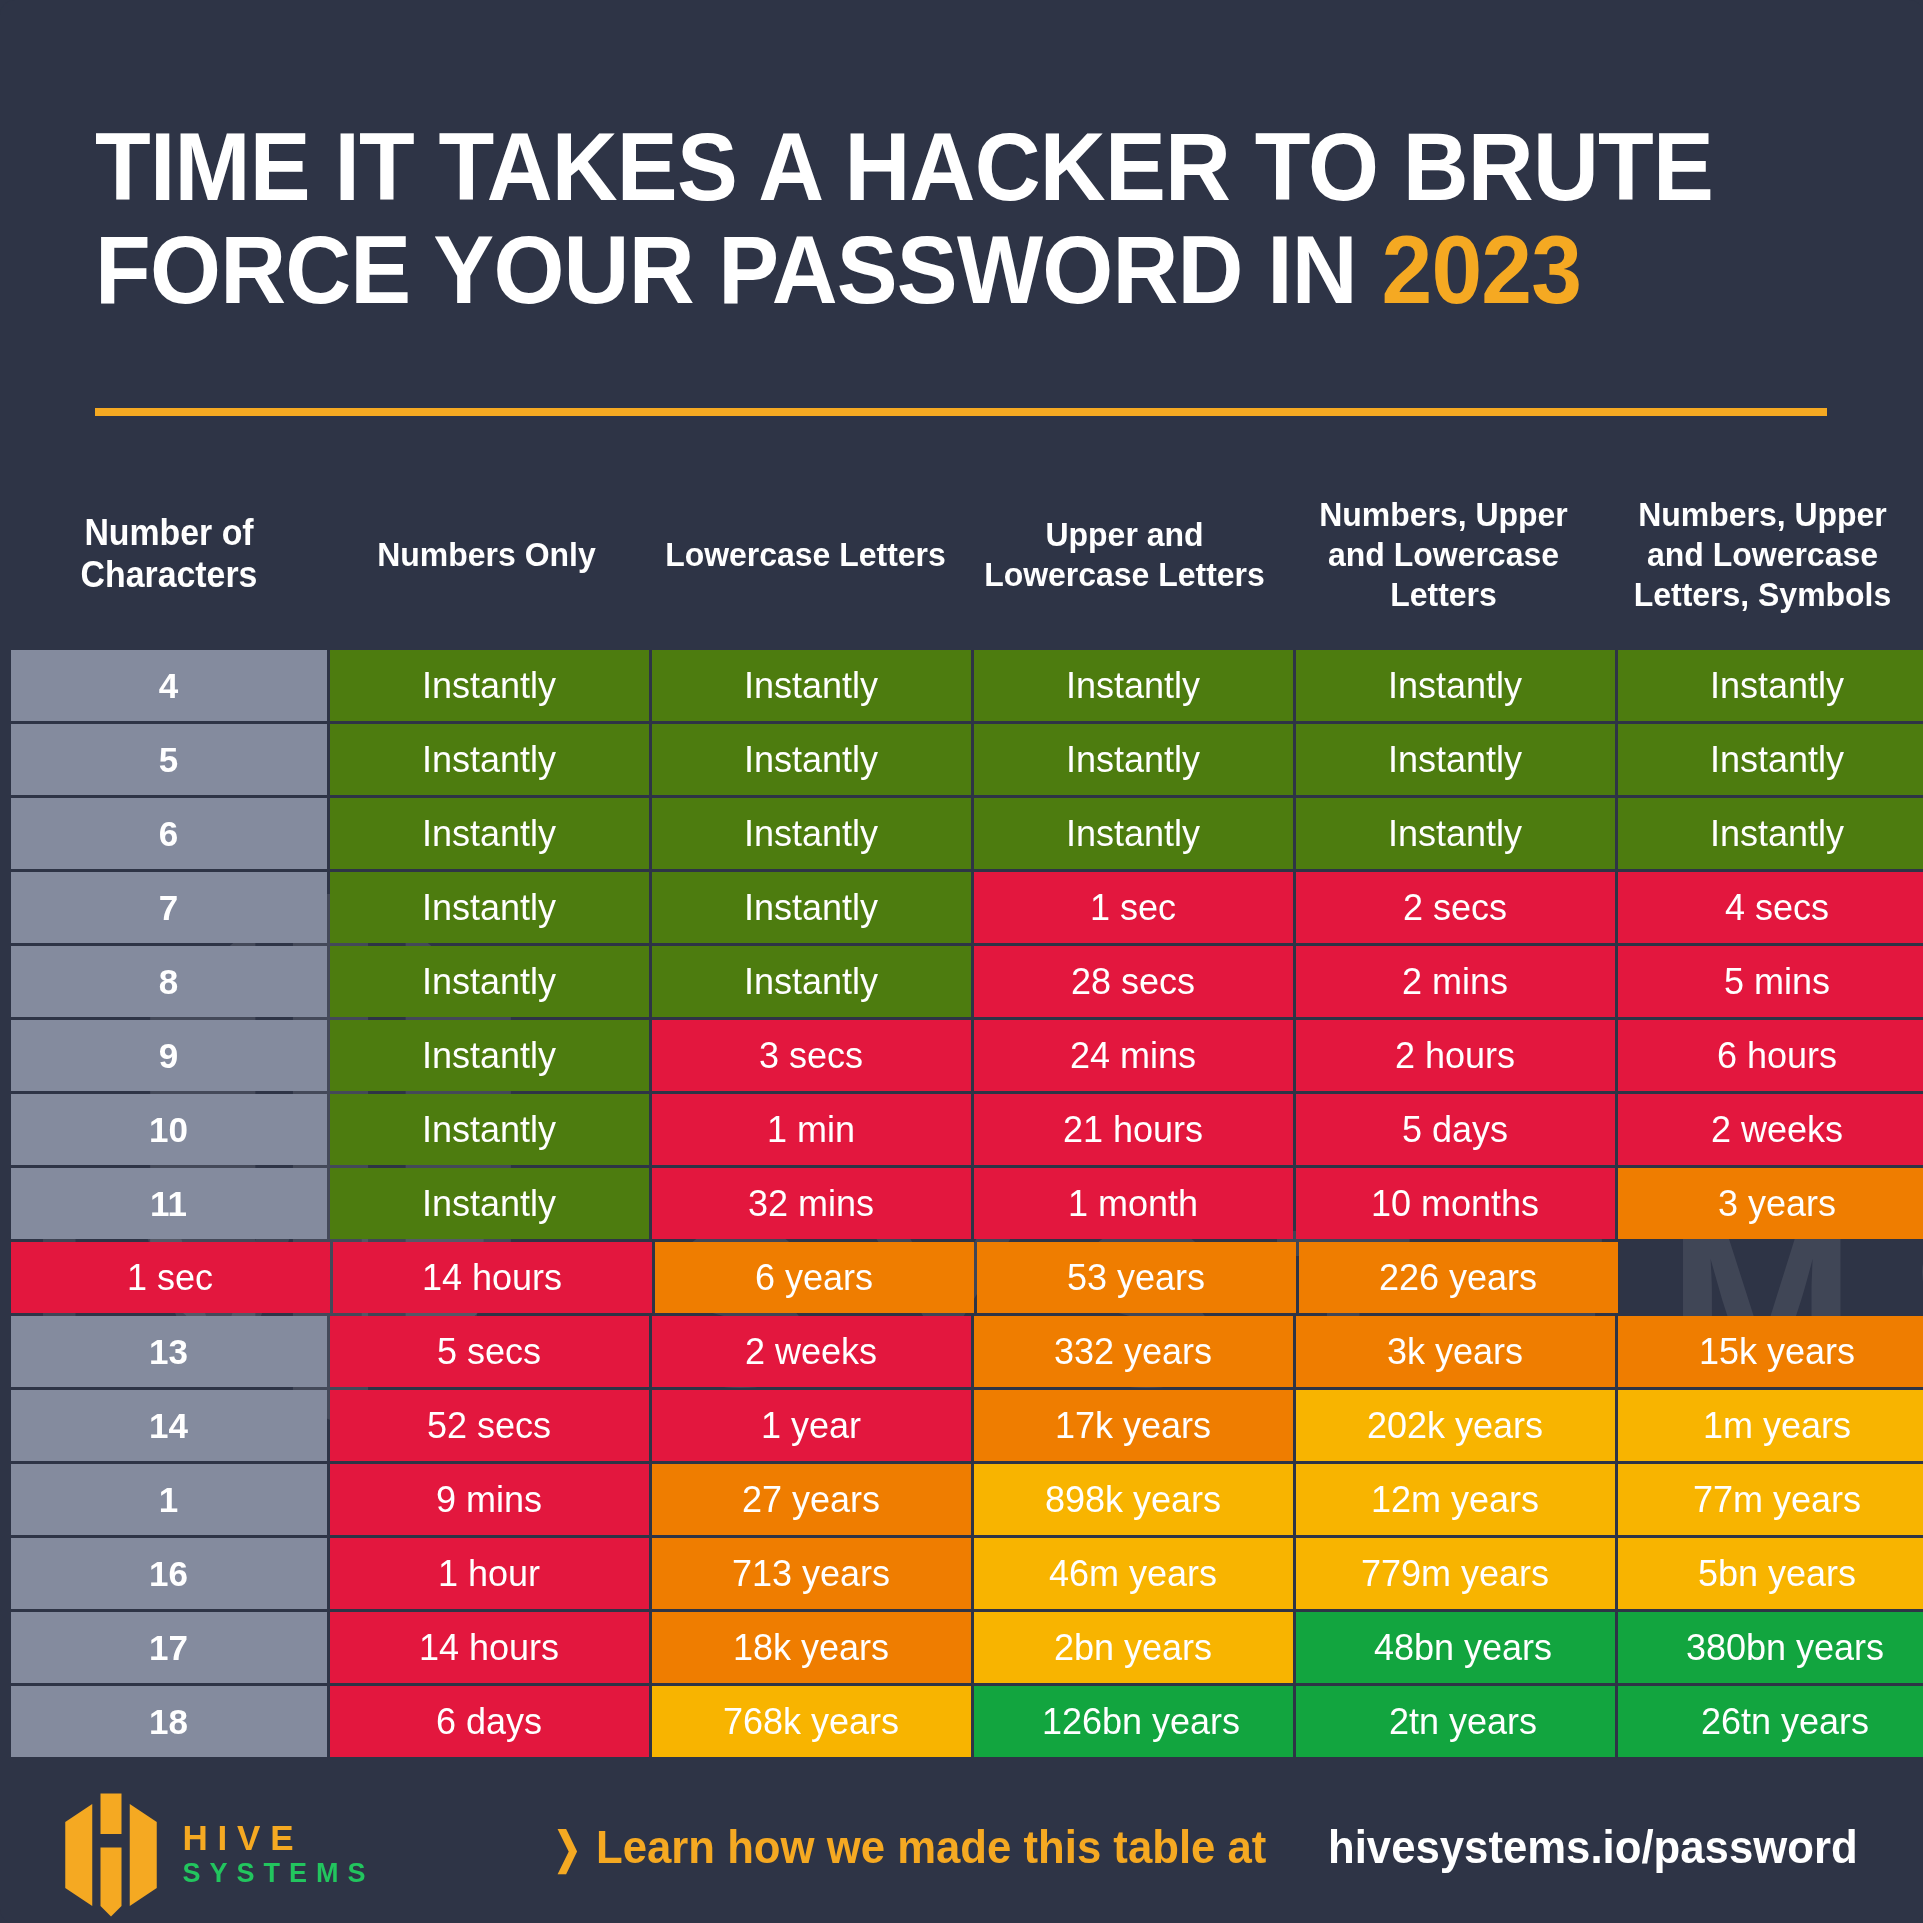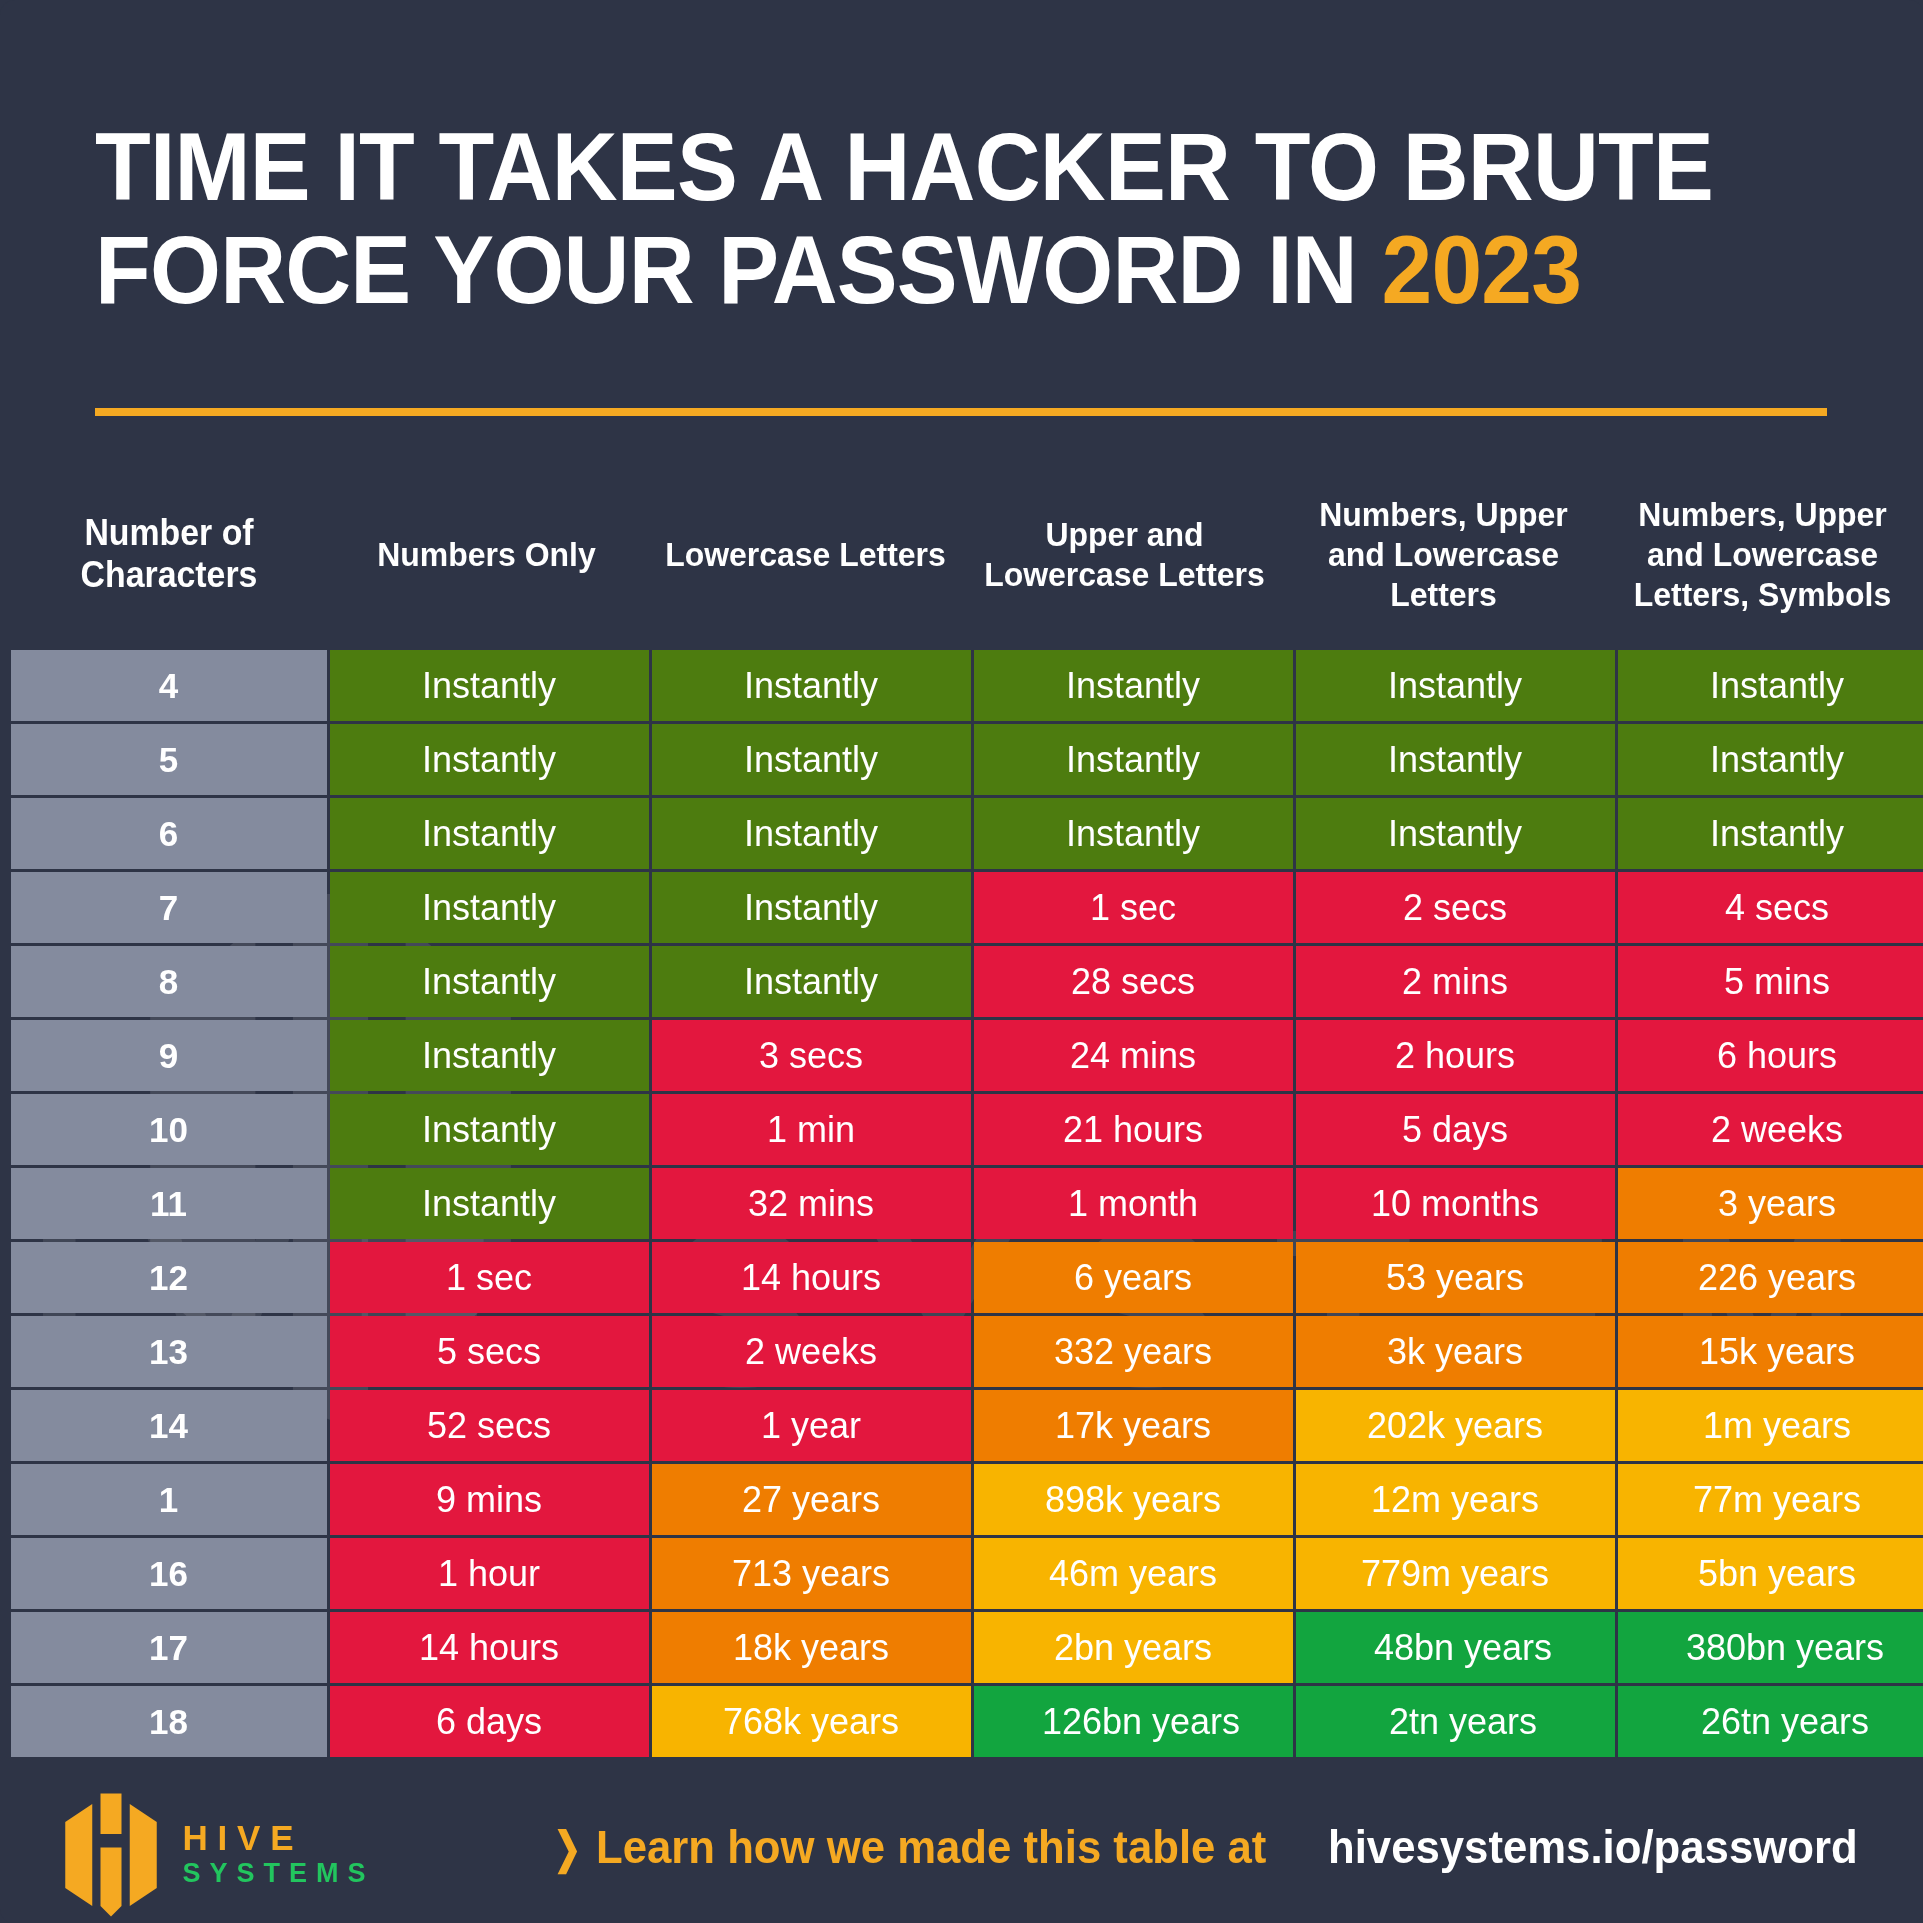--- a/index.html
+++ b/index.html
@@ -256,21 +256,20 @@
         </div>
         <div class="tr">
           <div class="td rowhead col-w0">11</div>
           <div class="td cell col-w c-purple">Instantly</div>
           <div class="td cell col-w c-red">32 mins</div>
           <div class="td cell col-w c-red">1 month</div>
           <div class="td cell col-w c-red">10 months</div>
           <div class="td cell col-w c-orange">3 years</div>
         </div>
         <div class="tr">
-          <div class="td rowhead col-w0">12</div>
           <div class="td cell col-w c-red">1 sec</div>
           <div class="td cell col-w c-red">14 hours</div>
           <div class="td cell col-w c-orange">6 years</div>
           <div class="td cell col-w c-orange">53 years</div>
           <div class="td cell col-w c-orange">226 years</div>
         </div>
         <div class="tr">
           <div class="td rowhead col-w0">13</div>
           <div class="td cell col-w c-red">5 secs</div>
           <div class="td cell col-w c-red">2 weeks</div>

